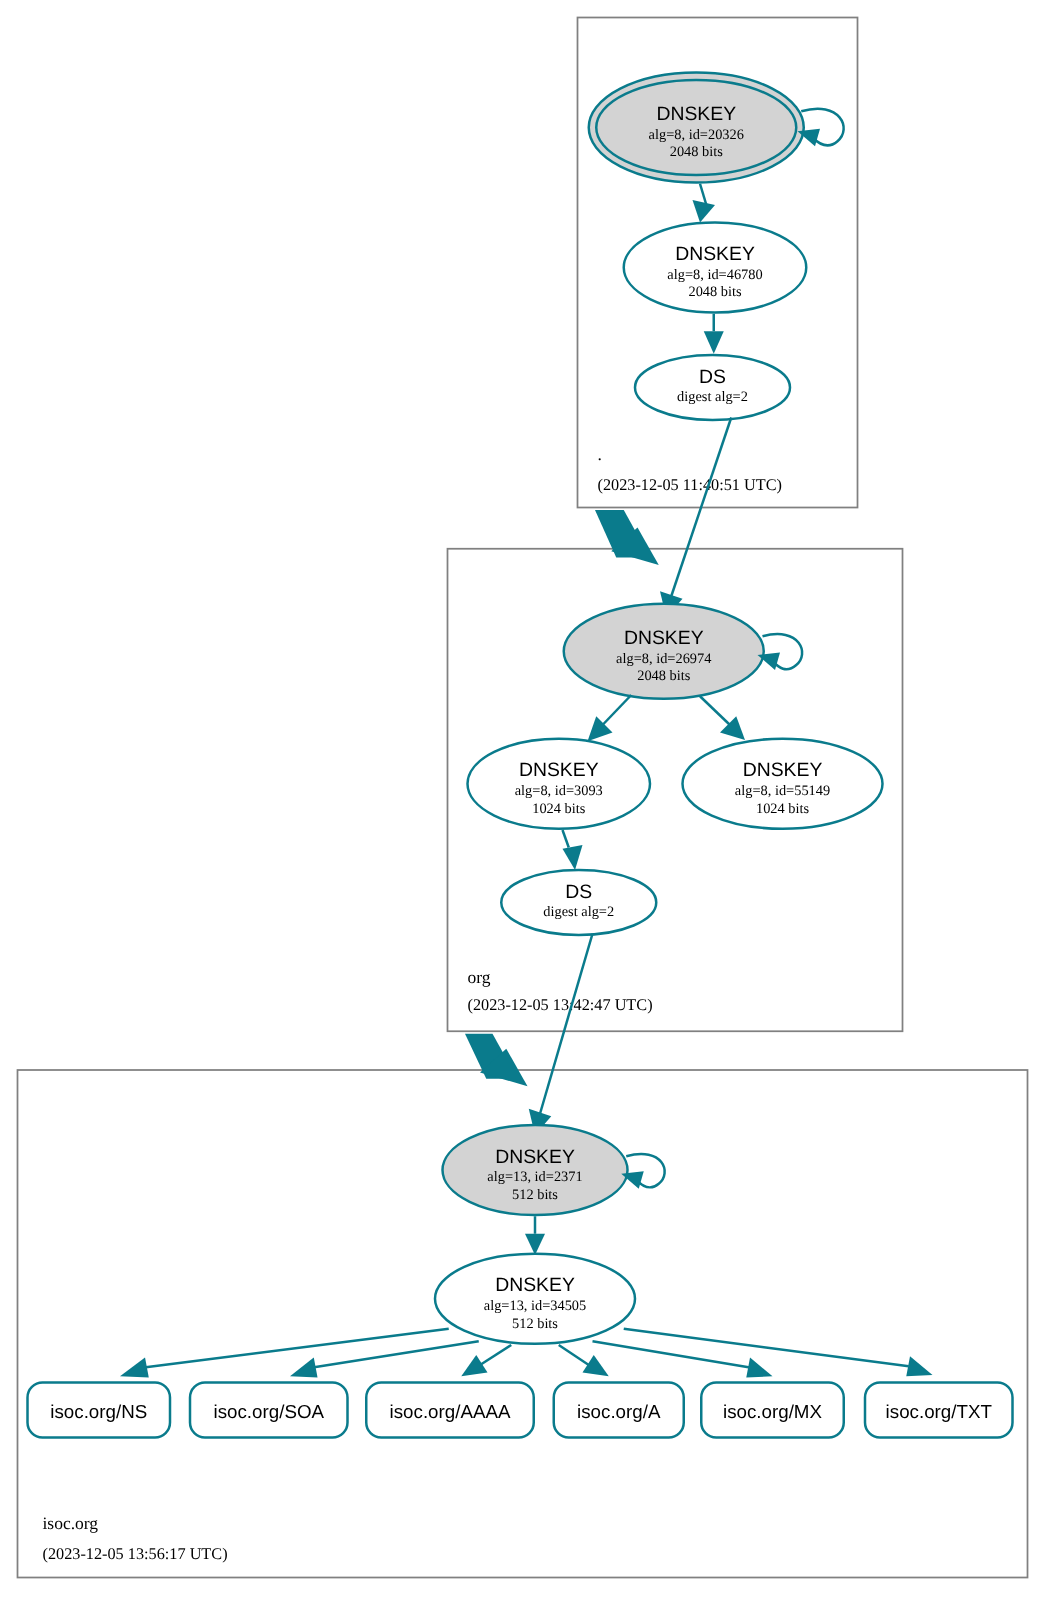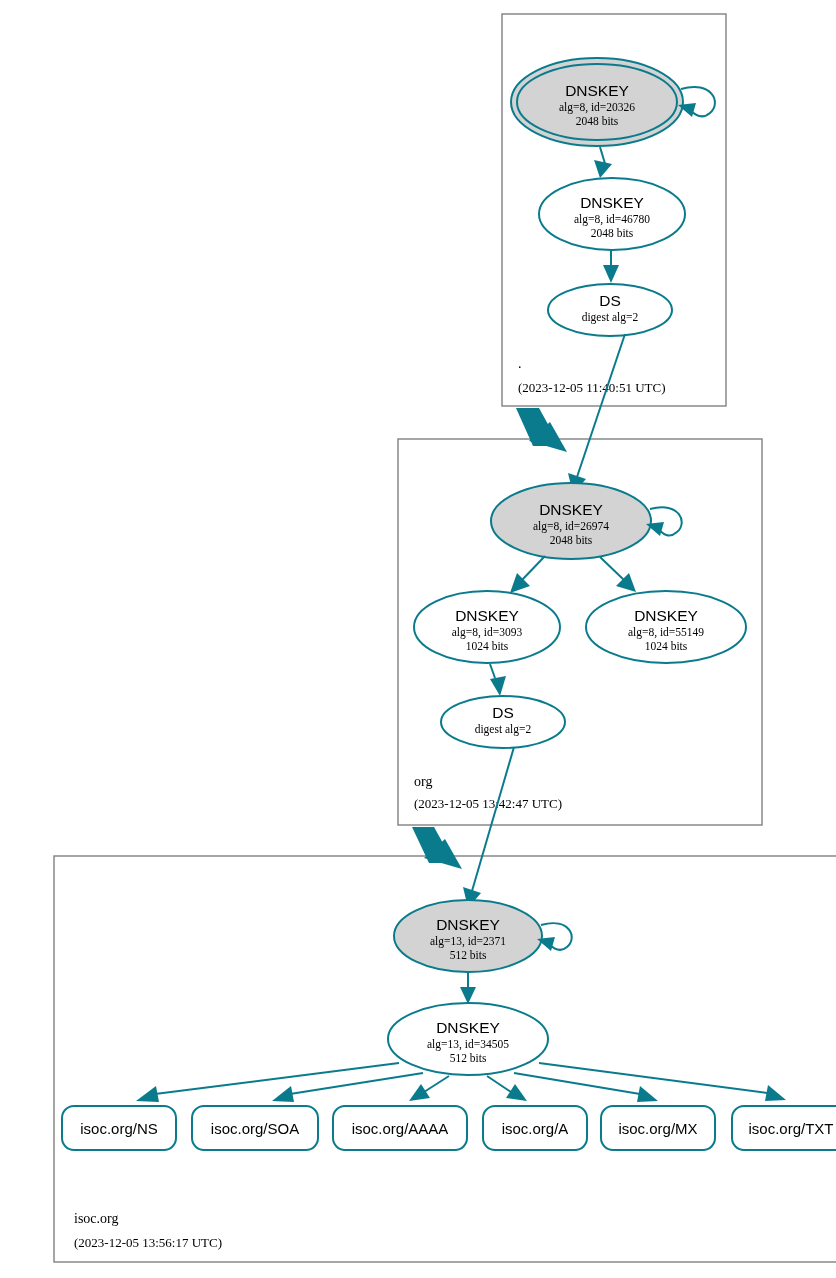--- a/index.html
+++ b/index.html
@@ -10,21 +10,20 @@
   body {
     width: 836px;
     height: 1278px;
     font-family: "Liberation Sans", sans-serif;
     overflow: hidden;
   }
   #diagram-root {
     position: relative;
     width: 700px;
     height: 1278px;
-    margin-left: 40px;
   }
   svg#dnssec-svg {
     display: block;
     width: 836px;
     height: 1278px;
   }
   .zone-box {
     fill: #ffffff;
     stroke: #808080;
     stroke-width: 1.4;

